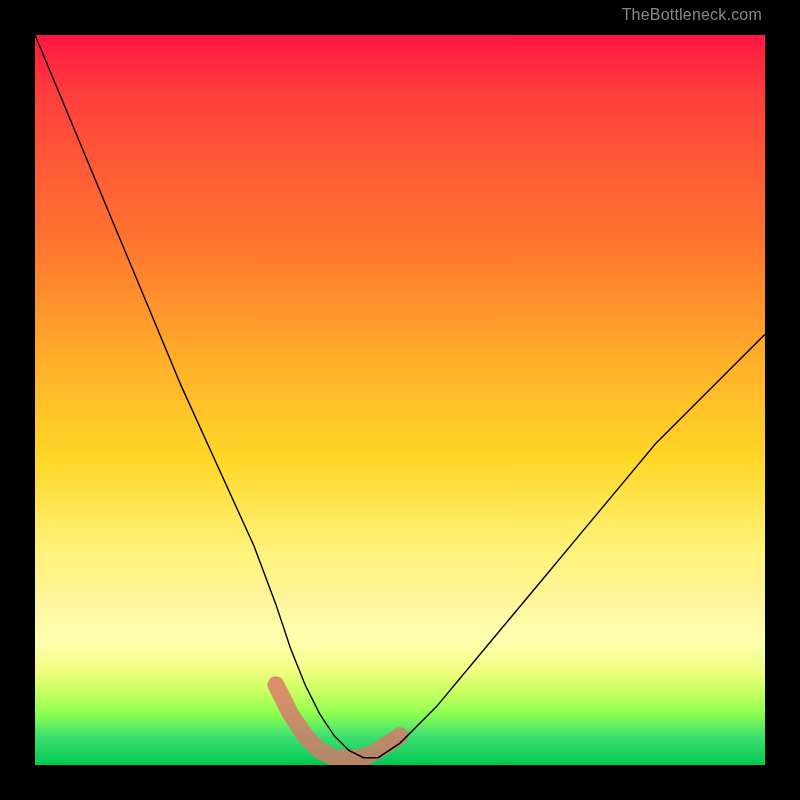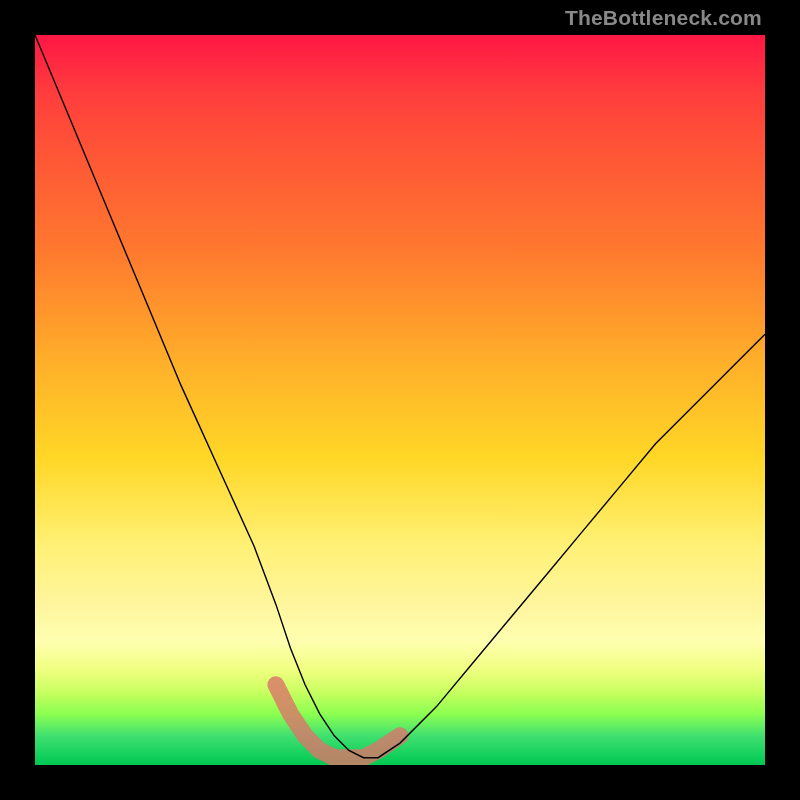--- a/index.html
+++ b/index.html
@@ -32,22 +32,22 @@
       #8cff50 93%,
       #40e070 96%,
       #00c853 100%
     );
   }
   .wm {
     position: absolute;
     top: 6px;
     right: 38px;
     color: #888;
-    font-size: 21px;
-    font-weight: 700;
+    font-size: 16px;
+    font-weight: 400;
     letter-spacing: 0.2px;
   }
   svg.curve {
     position: absolute;
     top: 0; left: 0;
     width: 100%; height: 100%;
   }
   .thick-marker {
     stroke: #d9776a;
     stroke-width: 17;

